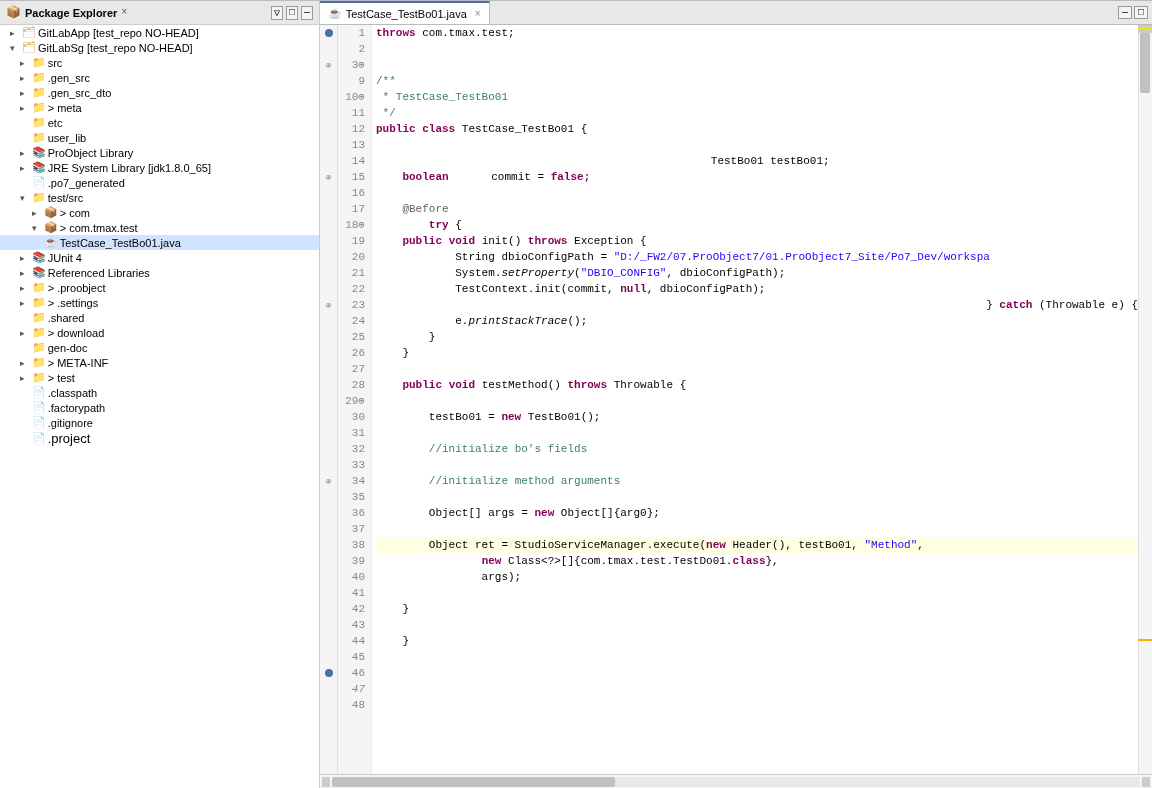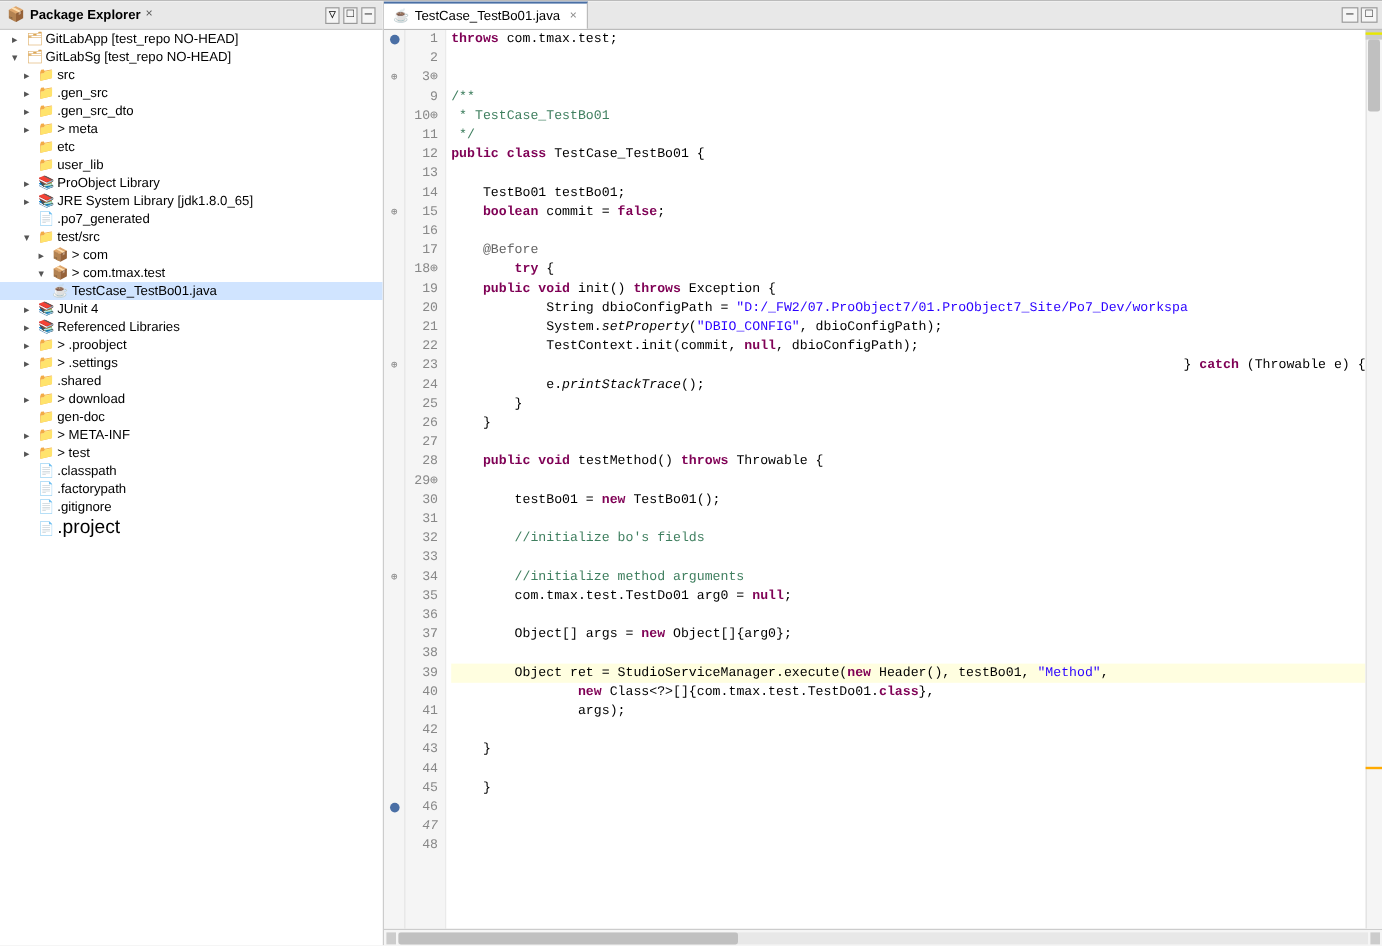--- a/index.html
+++ b/index.html
@@ -181,21 +181,21 @@
           <span style="font-size:11px;">.factorypath</span>
         </div>
 
         <div style="display:flex;align-items:center;padding:1px 2px;padding-left:32px;cursor:pointer;white-space:nowrap;">
           <span style="color:#888;font-size:11px;margin-right:2px;">📄</span>
           <span style="font-size:11px;">.gitignore</span>
         </div>
 
         <div style="display:flex;align-items:center;padding:1px 2px;padding-left:32px;cursor:pointer;white-space:nowrap;">
           <span style="color:#888;font-size:11px;margin-right:2px;">📄</span>
-          <span style="font-size:16px;">.project</span>
+          <span style="font-size:13px;">.project</span>
         </div>
 
       </div>
     </div>
 
     <div style="flex:1;background:#fff;display:flex;flex-direction:column;overflow:hidden;">
 
       <div style="background:#e8e8e8;border-bottom:1px solid #bbb;display:flex;align-items:stretch;height:24px;">
         <div style="display:flex;align-items:center;padding:0 8px;background:#fff;border-right:1px solid #bbb;font-size:11px;font-family:Arial,sans-serif;gap:4px;border-top:2px solid #4a6fa5;cursor:pointer;">
           <span style="color:#b07219;">☕</span>
@@ -329,23 +329,23 @@
           <div style="height:16px;white-space:pre;"><span style="color:#3f7f5f;">/**</span></div>
 
           <div style="height:16px;white-space:pre;"><span style="color:#3f7f5f;"> * TestCase_TestBo01</span></div>
 
           <div style="height:16px;white-space:pre;"><span style="color:#3f7f5f;"> */</span></div>
 
           <div style="height:16px;white-space:pre;"><span style="color:#7f0055;font-weight:bold;">public</span><span style="color:#000;"> </span><span style="color:#7f0055;font-weight:bold;">class</span><span style="color:#000;"> TestCase_TestBo01 {</span></div>
 
           <div style="height:16px;white-space:pre;"> </div>
 
-          <div style="height:16px;white-space:pre;">    TestBo01 testBo01;</div>
-
-          <div style="height:16px;white-space:pre;">    <span style="color:#7f0055;font-weight:bold;">boolean</span><span style="color:#000;"> commit = </span><span style="color:#7f0055;font-weight:bold;">false</span><span style="color:#000;">;</span></div>
+          <div style="height:16px;white-space:pre;text-align:center;">    TestBo01 testBo01;</div>
+
+          <div style="height:16px;white-space:pre;">    <span style="color:#7f0055;font-weight:bold;">boolean</span><span style="color:#000;margin-left:36px;"> commit = </span><span style="color:#7f0055;font-weight:bold;">false</span><span style="color:#000;">;</span></div>
 
           <div style="height:16px;white-space:pre;"> </div>
 
           <div style="height:16px;white-space:pre;">    <span style="color:#646464;">@Before</span></div>
 
           <div style="height:16px;white-space:pre;">        <span style="color:#7f0055;font-weight:bold;">try</span><span style="color:#000;"> {</span></div>
 
           <div style="height:16px;white-space:pre;">    <span style="color:#7f0055;font-weight:bold;">public</span><span style="color:#000;"> </span><span style="color:#7f0055;font-weight:bold;">void</span><span style="color:#000;"> init() </span><span style="color:#7f0055;font-weight:bold;">throws</span><span style="color:#000;"> Exception {</span></div>
 
           <div style="height:16px;white-space:pre;">            String dbioConfigPath = <span style="color:#2a00ff;">"D:/_FW2/07.ProObject7/01.ProObject7_Site/Po7_Dev/workspa</span></div>
@@ -372,21 +372,20 @@
           <div style="height:16px;white-space:pre;">        testBo01 = <span style="color:#7f0055;font-weight:bold;">new</span> TestBo01();</div>
 
           <div style="height:16px;white-space:pre;"> </div>
 
           <div style="height:16px;white-space:pre;">        <span style="color:#3f7f5f;">//initialize bo's fields</span></div>
 
           <div style="height:16px;white-space:pre;"> </div>
 
           <div style="height:16px;white-space:pre;">        <span style="color:#3f7f5f;">//initialize method arguments</span></div>
 
-          <div style="height:16px;white-space:pre;">        com.tmax.test.TestDo01 arg0 = <span style="color:#7f0055;font-weight:bold;">null</span>;</div>
 
           <div style="height:16px;white-space:pre;"> </div>
 
           <div style="height:16px;white-space:pre;">        Object[] args = <span style="color:#7f0055;font-weight:bold;">new</span> Object[]{arg0};</div>
 
           <div style="height:16px;white-space:pre;"> </div>
 
           <div style="height:16px;white-space:pre;background:#fffee0;">        Object ret = StudioServiceManager.execute(<span style="color:#7f0055;font-weight:bold;">new</span> Header(), testBo01, <span style="color:#2a00ff;">"Method"</span>,</div>
 
           <div style="height:16px;white-space:pre;">                <span style="color:#7f0055;font-weight:bold;">new</span> Class&lt;?&gt;[]{com.tmax.test.TestDo01.<span style="color:#7f0055;font-weight:bold;">class</span>},</div>

